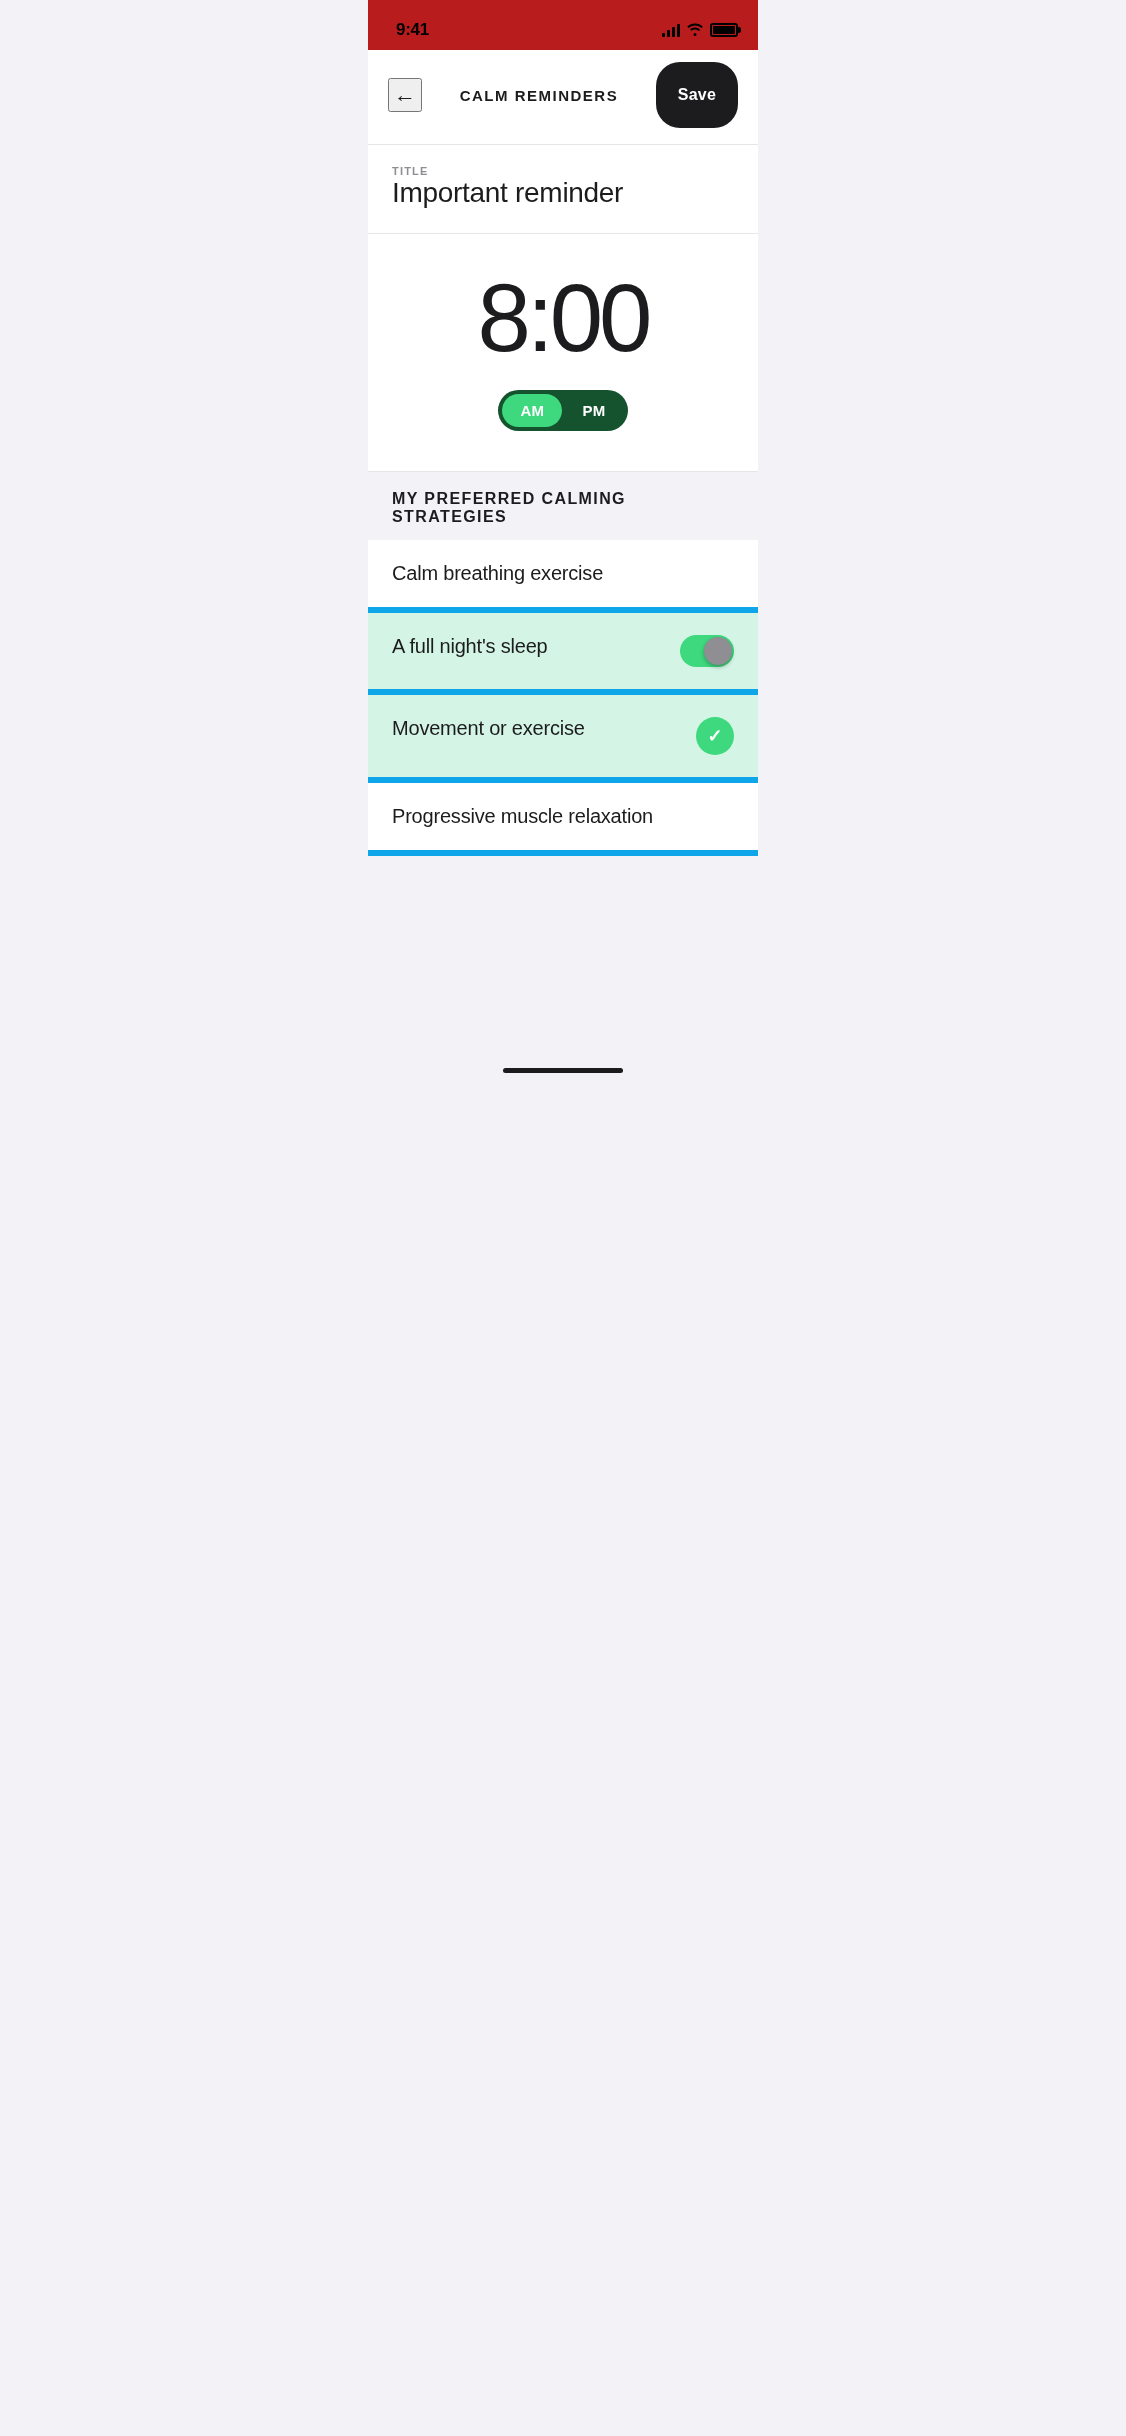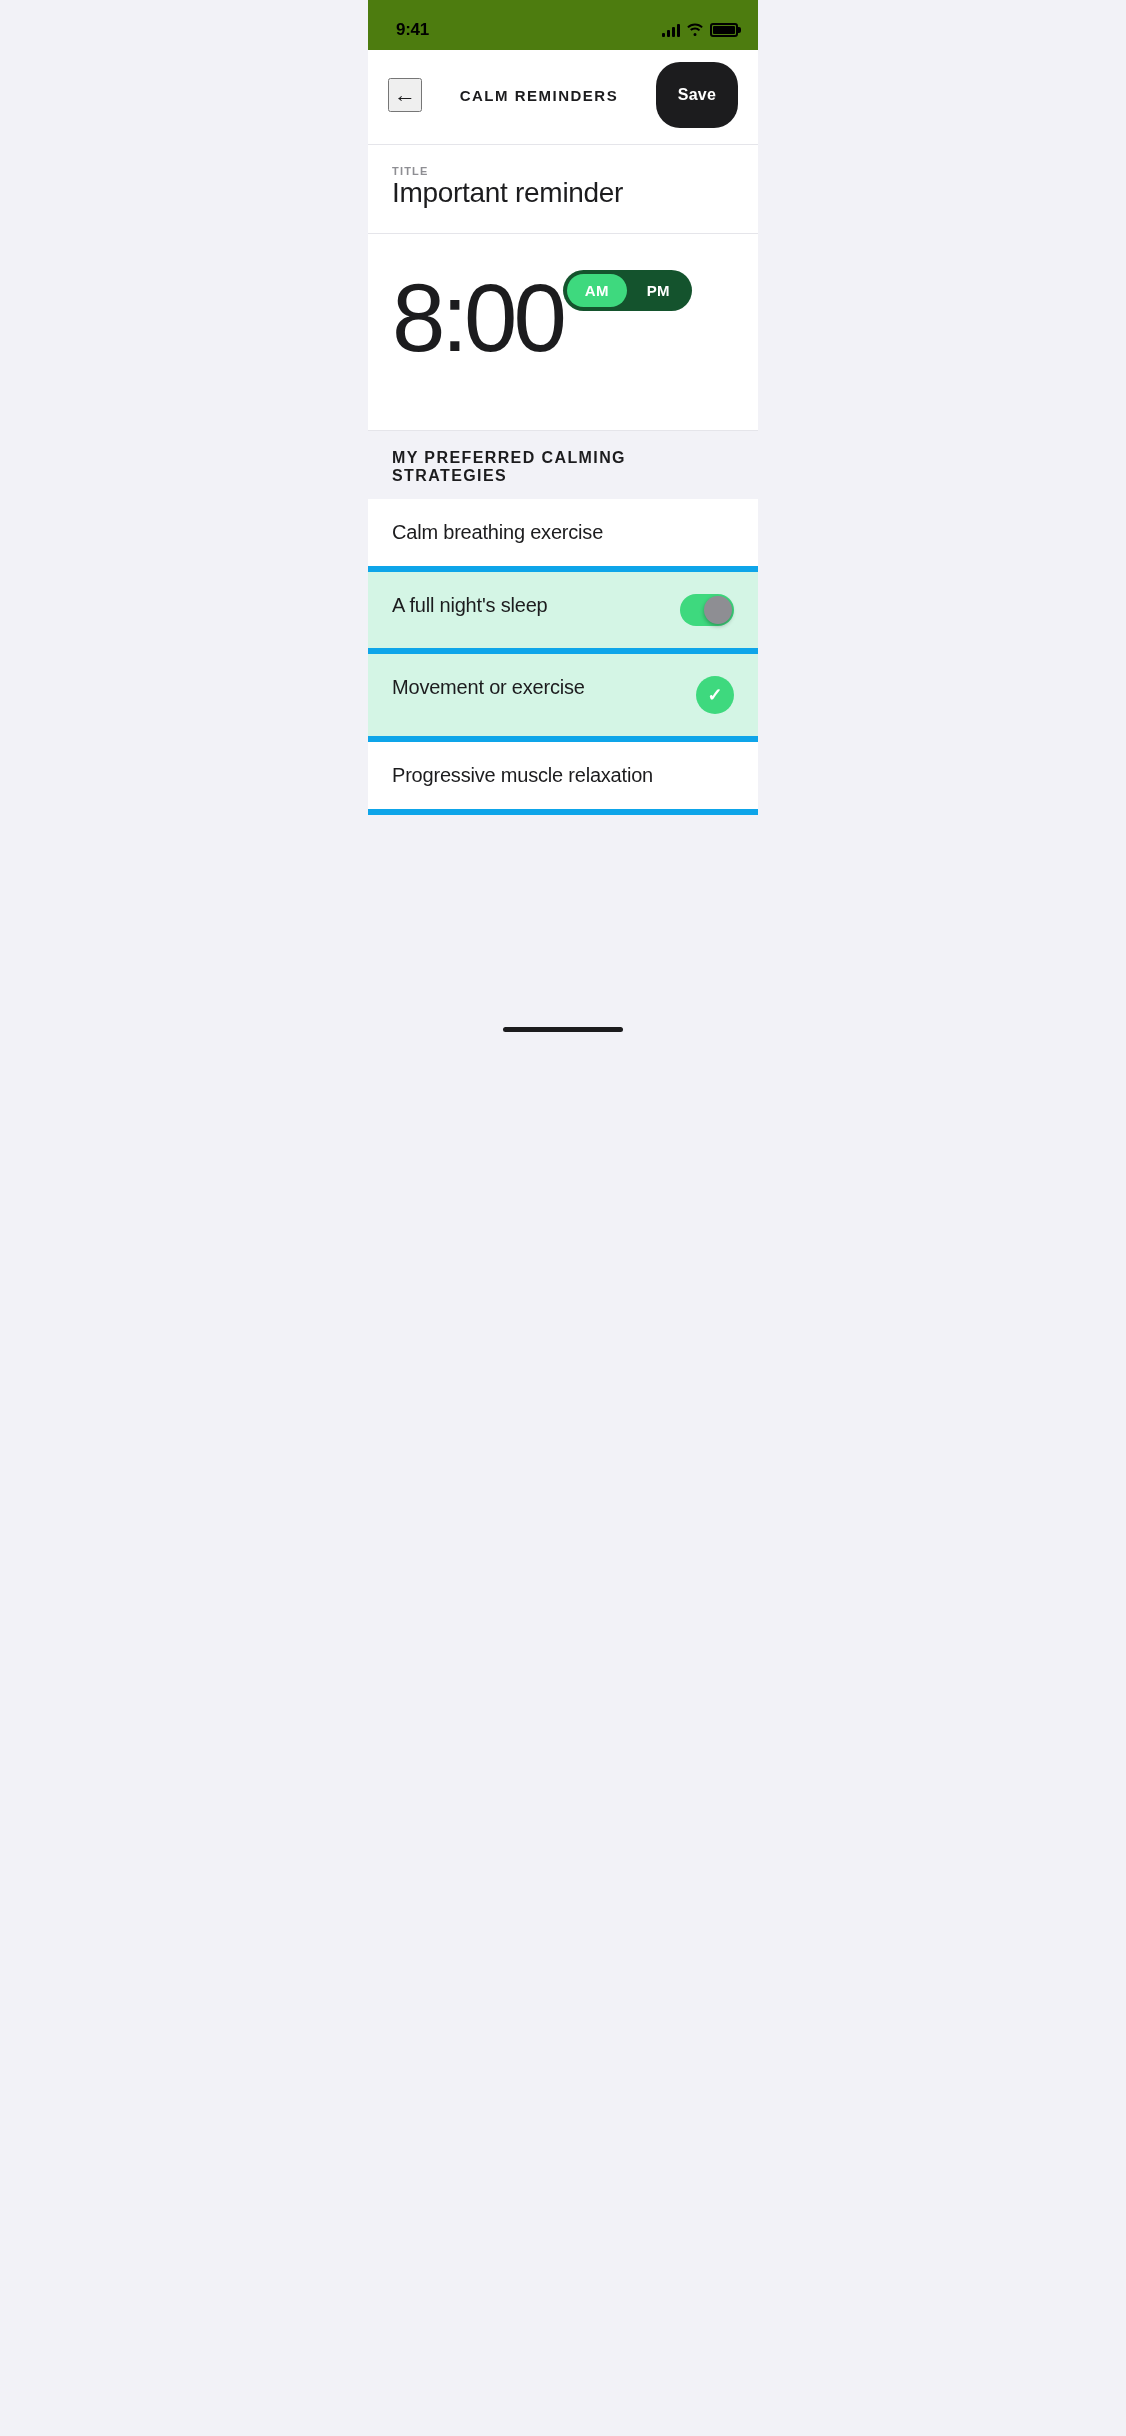--- a/index.html
+++ b/index.html
@@ -14,21 +14,21 @@
       font-family: -apple-system, BlinkMacSystemFont, 'Helvetica Neue', Arial, sans-serif;
       background: #f2f2f7;
       width: 390px;
       min-height: 844px;
       margin: 0 auto;
       overflow-x: hidden;
     }
 
     
     .status-bar {
-      background: #4d7c0f;
+      background: #b91c1c;
       display: flex;
       justify-content: space-between;
       align-items: center;
       padding: 18px 20px 8px 28px;
       height: 50px;
     }
 
     .status-time {
       font-size: 17px;
       font-weight: 600;
@@ -152,22 +152,22 @@
       font-size: 28px;
       font-weight: 400;
       color: #1c1c1e;
       letter-spacing: -0.3px;
     }
 
     
     .clock-section {
       background: #fff;
       display: flex;
-      flex-direction: row;
-      align-items: flex-start;
+      flex-direction: column;
+      align-items: center;
       padding: 36px 24px 40px;
       border-bottom: 1px solid #e5e5ea;
     }
 
     .clock-display {
       font-size: 96px;
       font-weight: 300;
       color: #1c1c1e;
       letter-spacing: -4px;
       line-height: 1;

